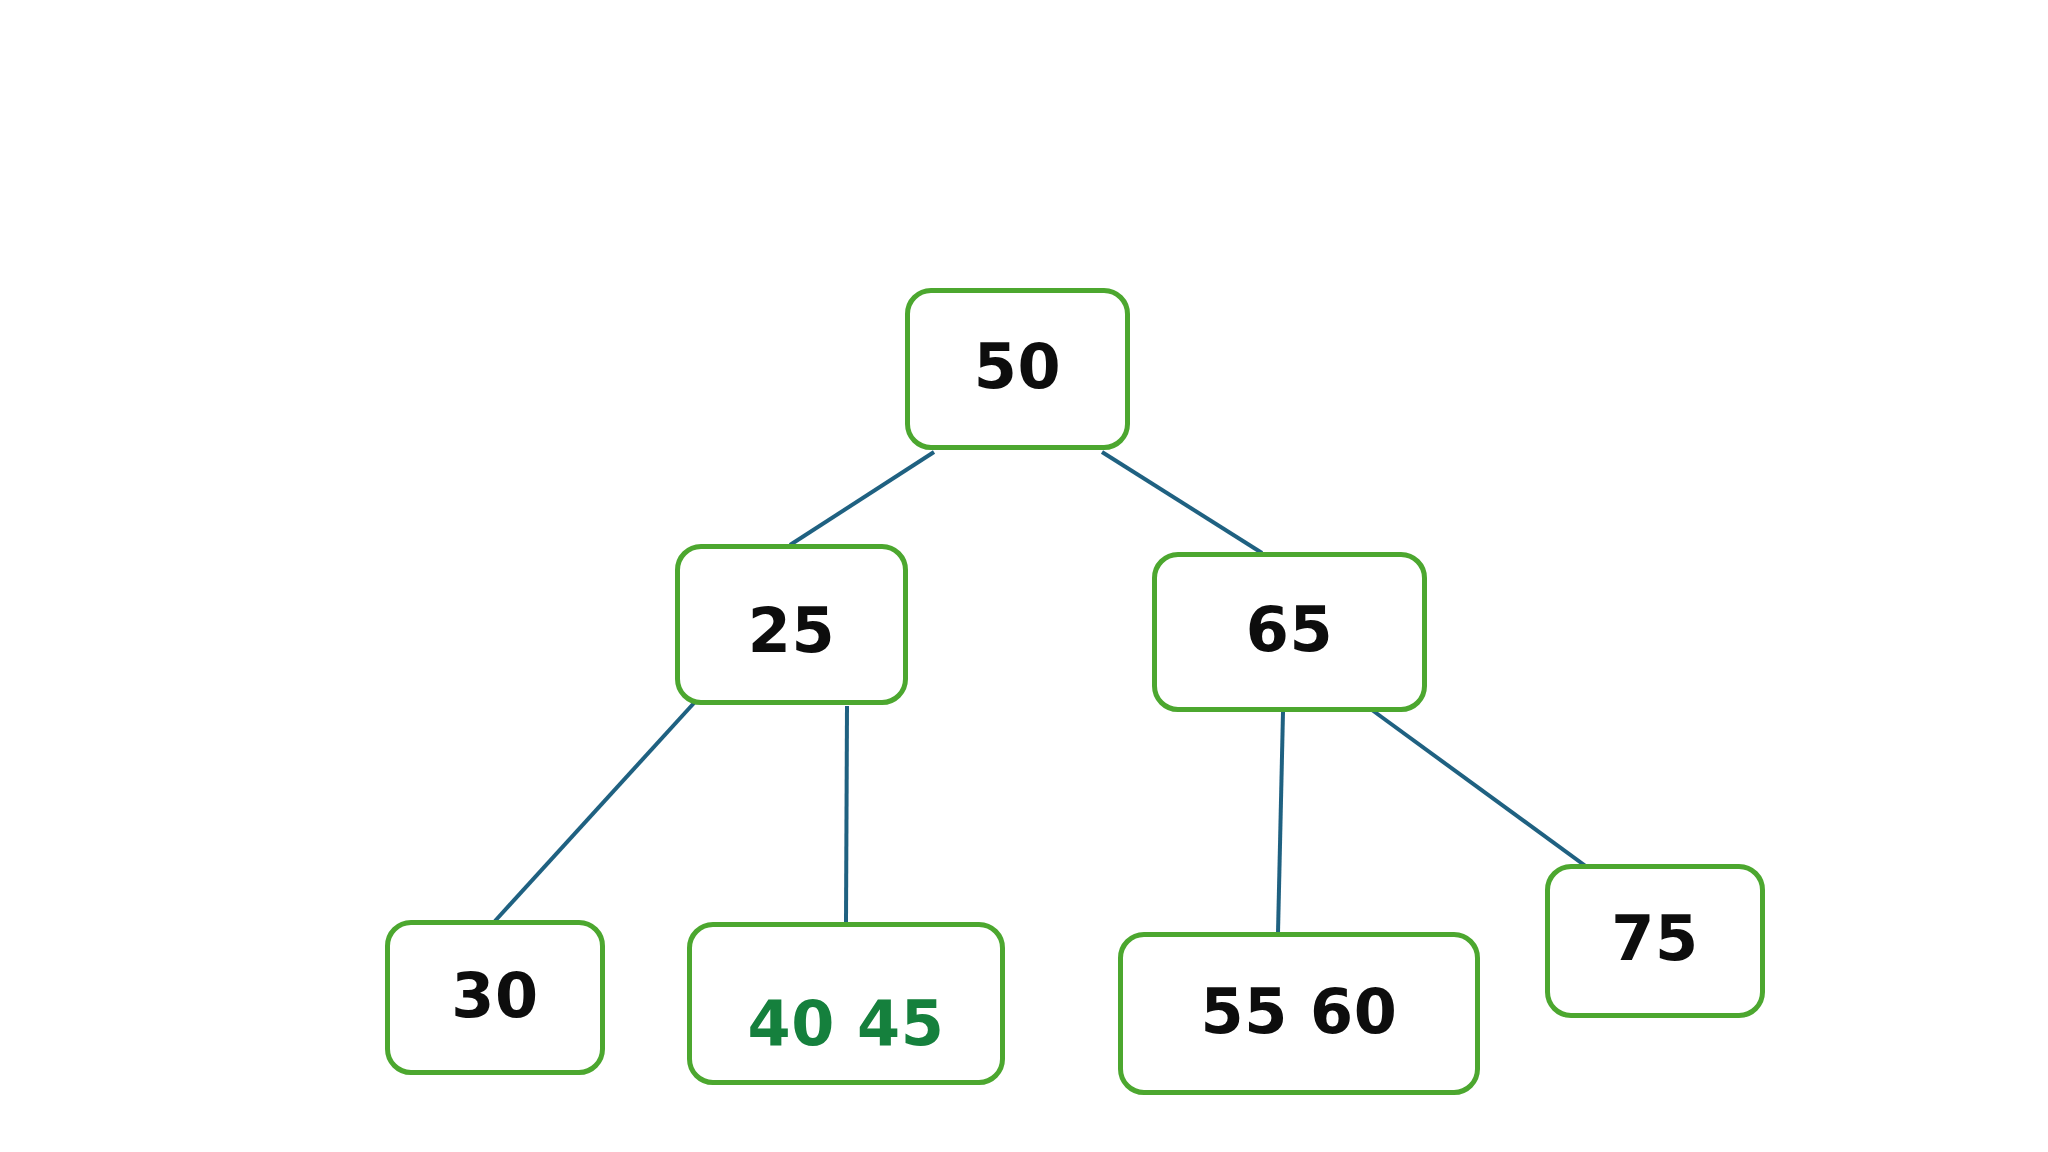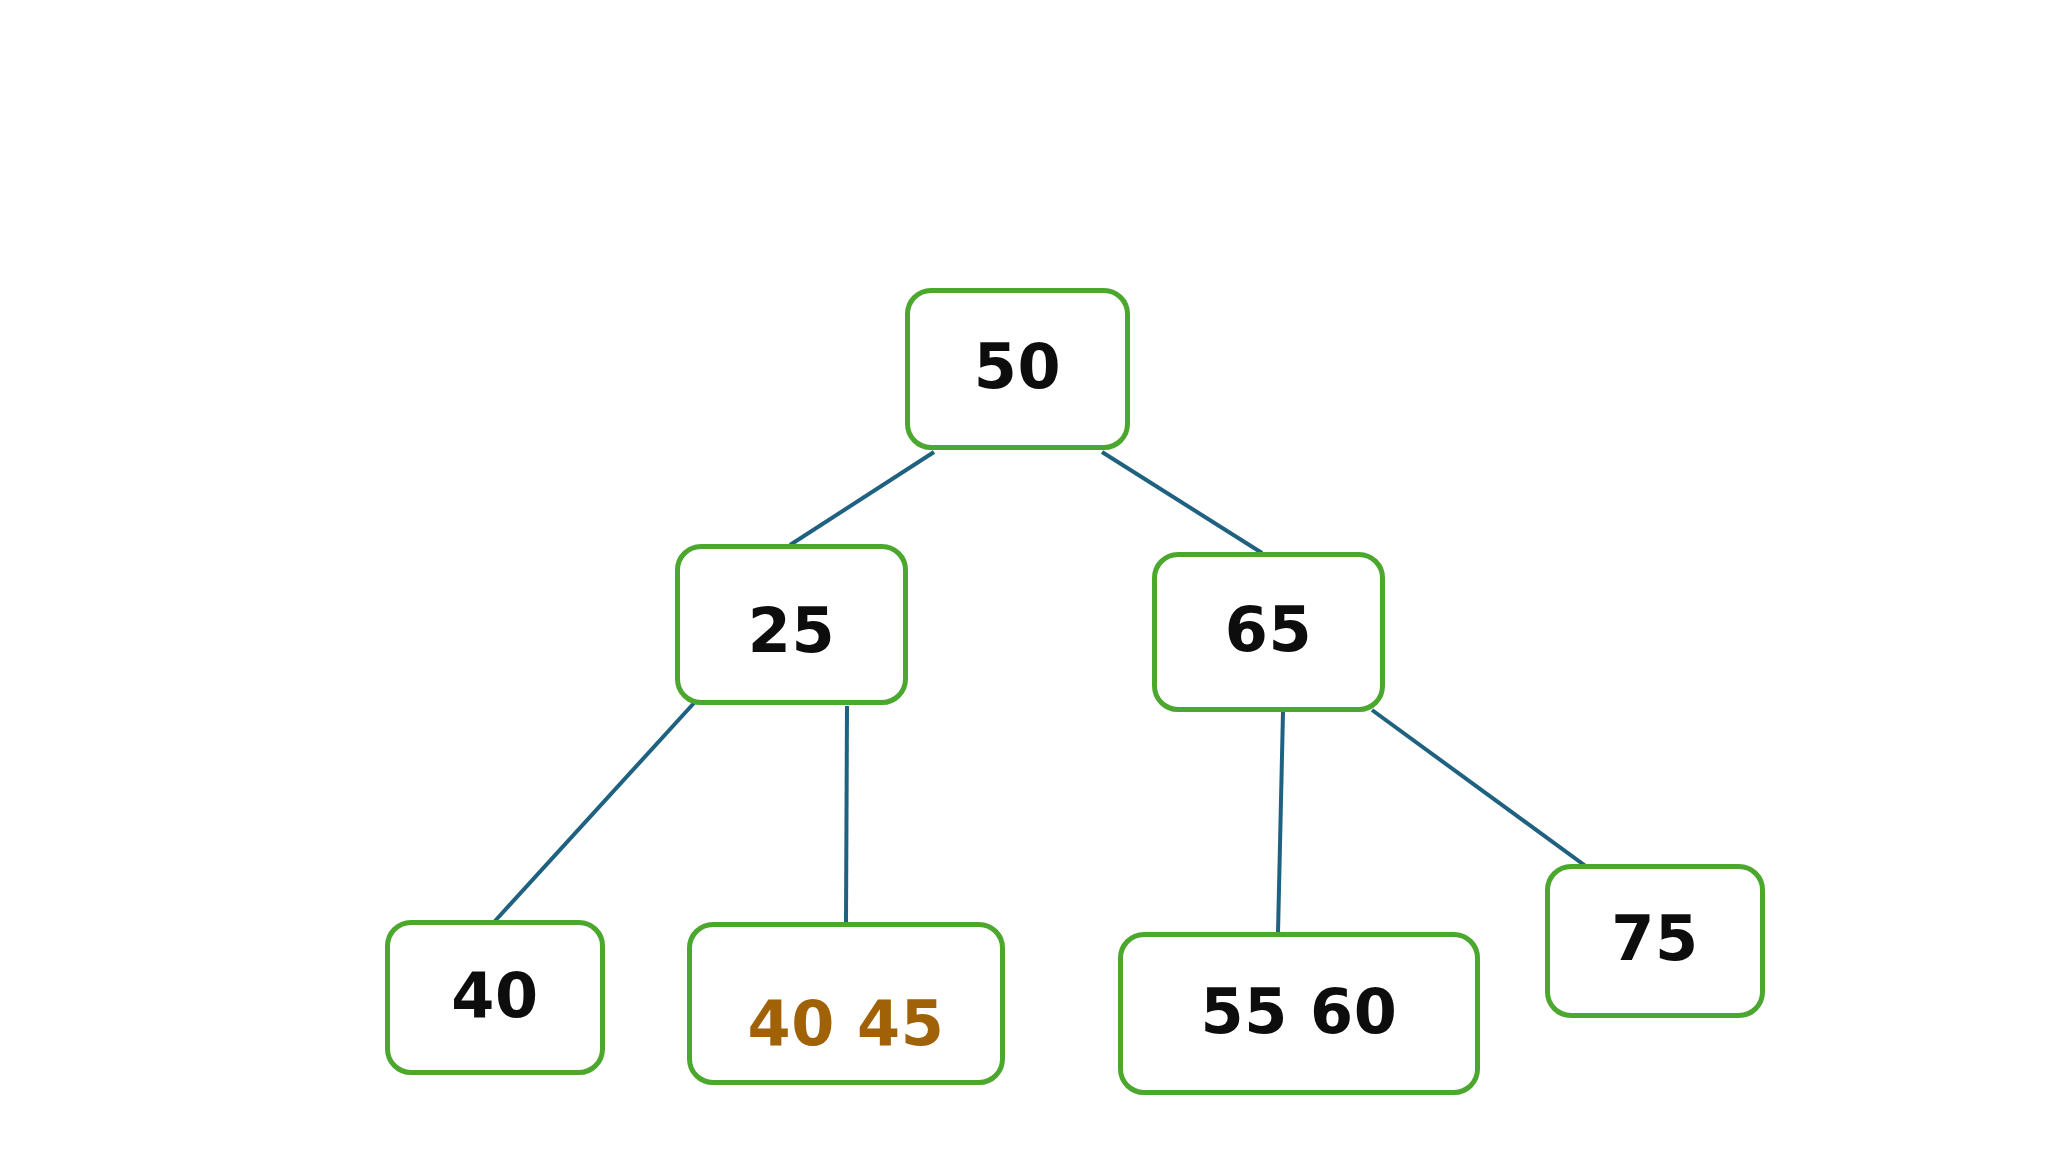--- a/index.html
+++ b/index.html
@@ -79,28 +79,28 @@
       </g>
   </svg>
 
   <div id="nodes-layer">
       <div class="tree-node" style="left: 905px; top: 288px; width: 225px; height: 162px; border-color: rgb(76, 167, 47); background: rgb(255, 255, 255);">
         <span class="node-label" style="color: rgb(13, 13, 13);">50</span>
       </div>
       <div class="tree-node" style="left: 675px; top: 544px; width: 233px; height: 161px; border-color: rgb(76, 167, 47); background: rgb(255, 255, 255);">
         <span class="node-label" style="color: rgb(13, 13, 13); margin-top: 16px;">25</span>
       </div>
-      <div class="tree-node" style="left: 1152px; top: 552px; width: 233px; height: 160px; border-color: rgb(76, 167, 47); background: rgb(255, 255, 255);">
+      <div class="tree-node" style="left: 1152px; top: 552px; width: 275px; height: 160px; border-color: rgb(76, 167, 47); background: rgb(255, 255, 255);">
         <span class="node-label" style="color: rgb(13, 13, 13);">65</span>
       </div>
       <div class="tree-node" style="left: 385px; top: 920px; width: 220px; height: 155px; border-color: rgb(76, 167, 47); background: rgb(255, 255, 255);">
-        <span class="node-label" style="color: rgb(13, 13, 13);">40</span>
+        <span class="node-label" style="color: rgb(13, 13, 13);">30</span>
       </div>
       <div class="tree-node" style="left: 687px; top: 922px; width: 318px; height: 163px; border-color: rgb(76, 167, 47); background: rgb(255, 255, 255);">
-        <span class="node-label" style="color: #a16207; margin-top: 44px;">40 45</span>
+        <span class="node-label" style="color: #15803d; margin-top: 44px;">40 45</span>
       </div>
       <div class="tree-node" style="left: 1118px; top: 932px; width: 362px; height: 163px; border-color: rgb(76, 167, 47); background: rgb(255, 255, 255);">
         <span class="node-label" style="color: rgb(13, 13, 13);">55 60</span>
       </div>
       <div class="tree-node" style="left: 1545px; top: 864px; width: 220px; height: 154px; border-color: rgb(76, 167, 47); background: rgb(255, 255, 255);">
         <span class="node-label" style="color: rgb(13, 13, 13);">75</span>
       </div>
     </div>
 
 </div>

